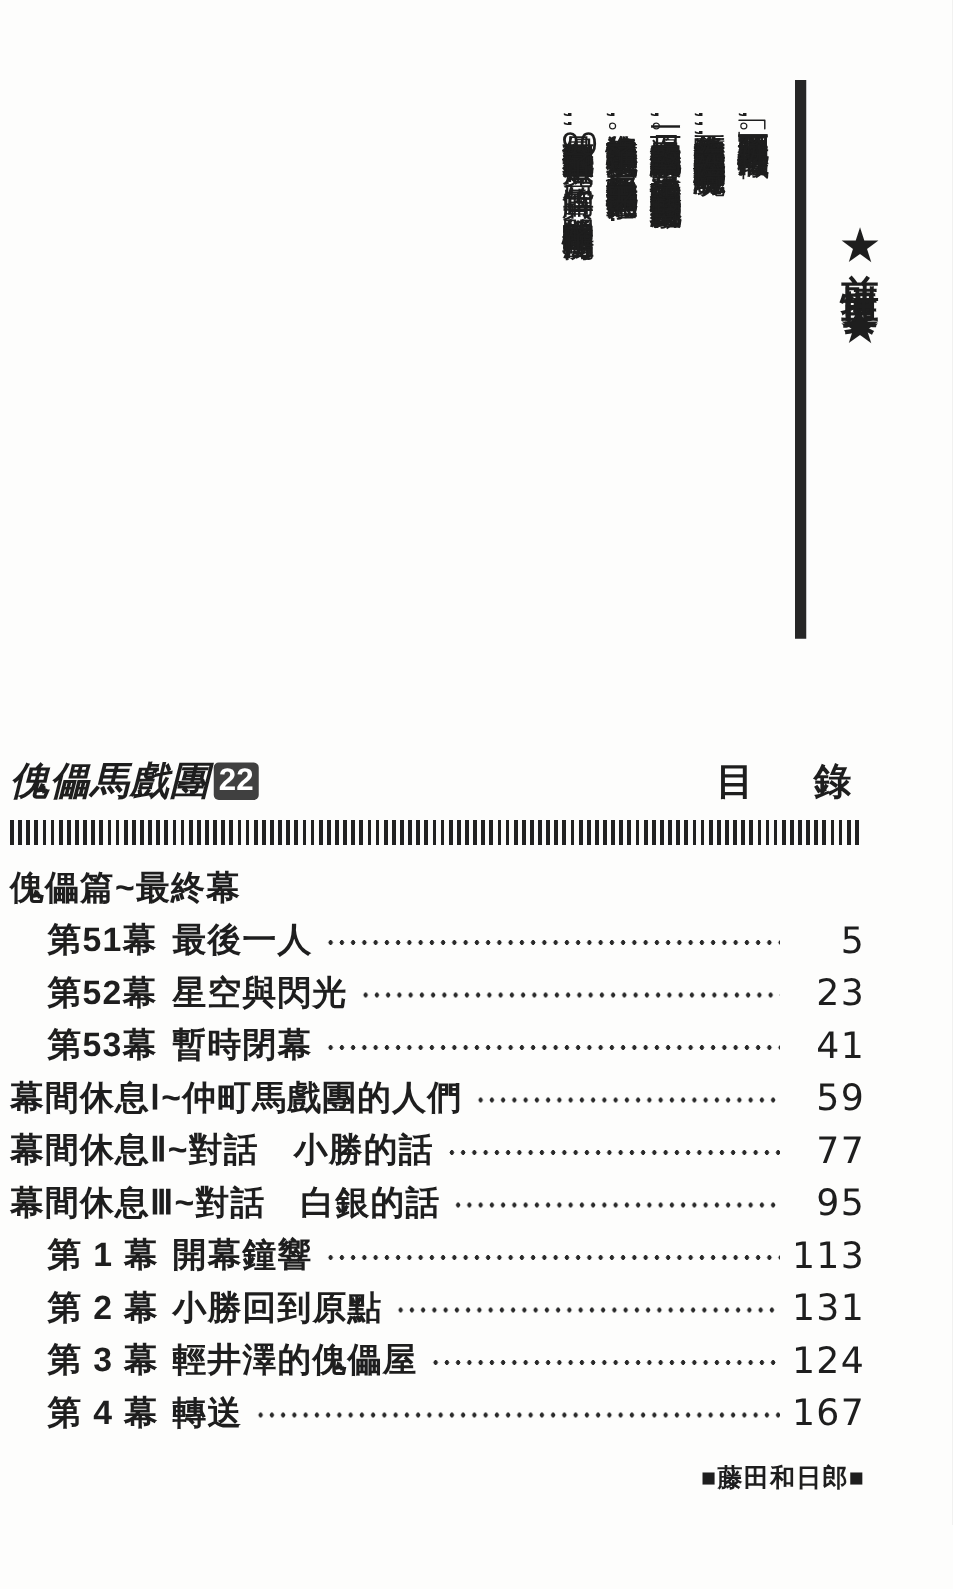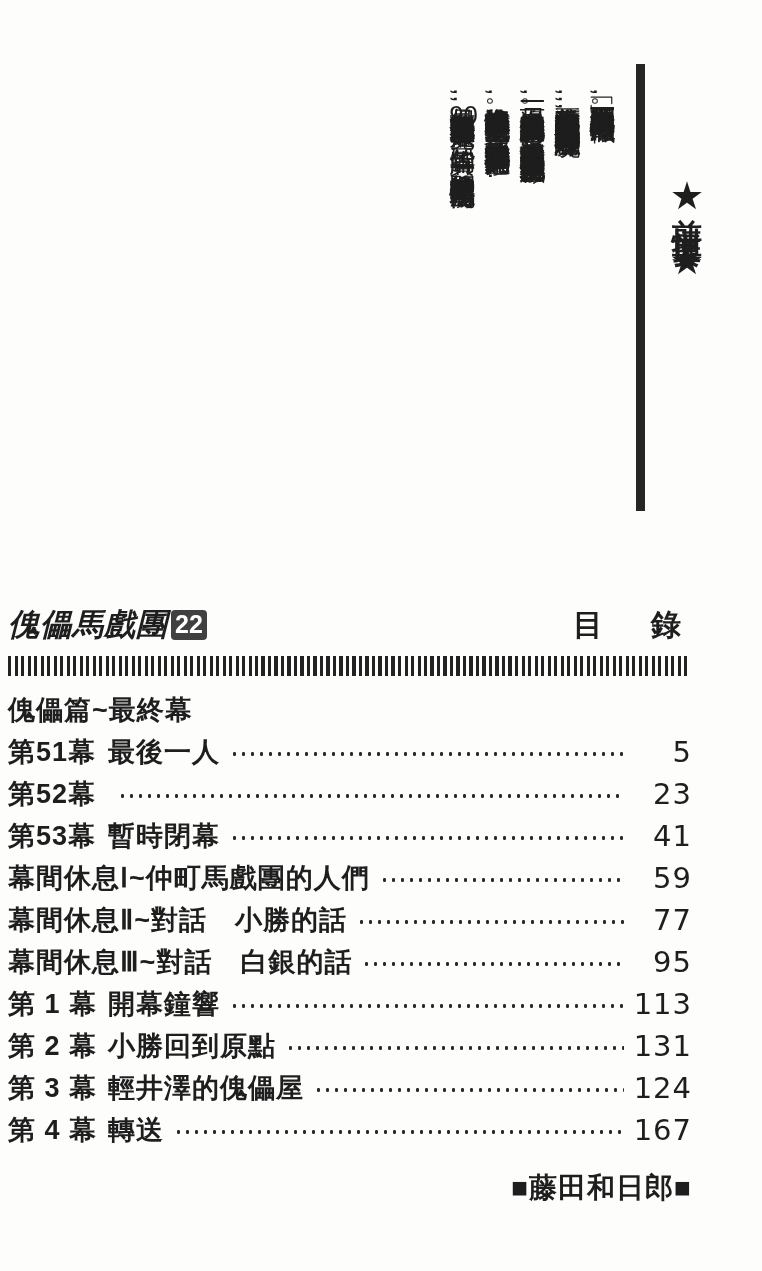--- a/index.html
+++ b/index.html
@@ -27,29 +27,29 @@
              background:#404040;color:#fff;font-size:25px;font-weight:bold;
              border-radius:4px;line-height:1.1;}
   .contents-label{font-size:30px;font-weight:bold;letter-spacing:9px;
                   padding-right:2px;white-space:pre;}
   .divider{height:20px;margin-top:10px;width:680px;
            background:repeating-linear-gradient(90deg,#222 0 3px,transparent 3px 6.5px);}
   .toc-section-header{margin-top:13px;height:42px;line-height:42px;
                       font-size:27px;font-weight:bold;letter-spacing:1px;}
   .toc-row{display:flex;align-items:center;height:42px;font-size:27px;
            font-weight:bold;letter-spacing:1px;}
-  .toc-row.indented{}
+  .toc-row.indented{margin-left:30px;}
   .toc-chapter{width:100px;flex:none;}
   .toc-entry-title{flex:none;white-space:pre;}
   .leader{flex:1;height:4px;margin:4px 4px 0 10px;
           background-image:radial-gradient(circle,#2a2a2a 1.7px,transparent 2px);
           background-size:9px 4px;background-repeat:repeat-x;background-position:left center;}
   .toc-page{flex:none;width:64px;text-align:right;font-weight:400;font-size:29px;
             font-family:"DejaVu Sans",sans-serif;letter-spacing:1px;}
-  .author-credit{margin-top:18px;text-align:right;font-size:28px;font-weight:bold;
+  .author-credit{margin-top:18px;text-align:right;font-size:20px;font-weight:bold;
                  padding-right:0;letter-spacing:1px;}
 </style>
 </head>
 <body>
 
 <div class="page">
 
   <section class="synopsis">
     <h2 class="syn-title">★前情提要★</h2>
     <div class="syn-bar"></div>
@@ -74,20 +74,21 @@
     <div id="toc-sections">
         <div class="toc-section-header">傀儡篇~最終幕</div>
         <div class="toc-row indented">
           <span class="toc-chapter">第51幕</span>
           <span class="toc-entry-title">最後一人</span>
           <span class="leader"></span>
           <span class="toc-page">5</span>
         </div>
         <div class="toc-row indented">
           <span class="toc-chapter">第52幕</span>
+          <span class="toc-entry-title">星空與閃光</span>
           <span class="leader"></span>
           <span class="toc-page">23</span>
         </div>
         <div class="toc-row indented">
           <span class="toc-chapter">第53幕</span>
           <span class="toc-entry-title">暫時閉幕</span>
           <span class="leader"></span>
           <span class="toc-page">41</span>
         </div>
         <div class="toc-row">

